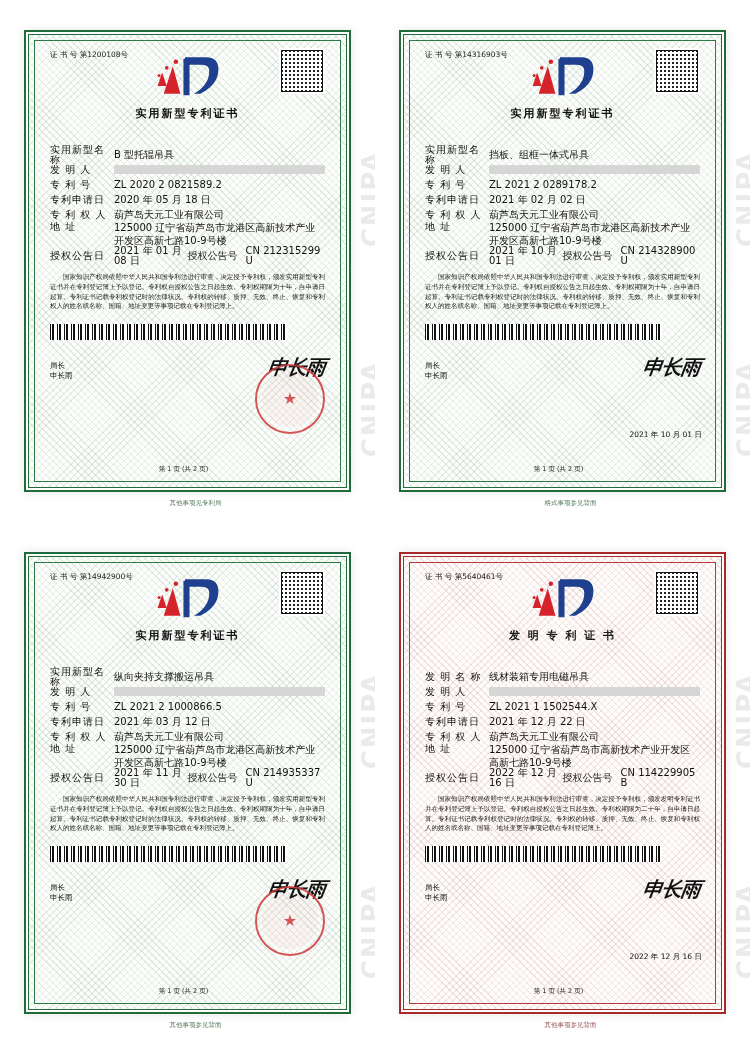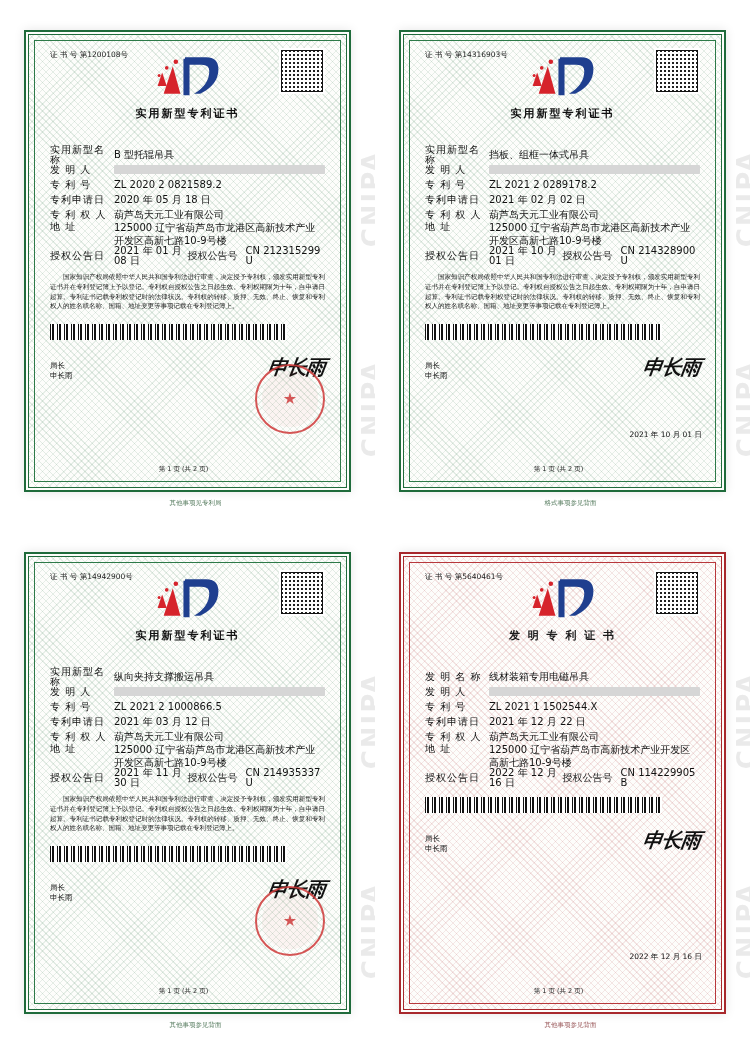--- a/index.html
+++ b/index.html
@@ -459,20 +459,21 @@
                 <div class="lab">授权公告日</div>
                 <div class="val">2022 年 12 月 16 日</div>
               </div>
             <div class="half">
                 <div class="lab2">授权公告号</div>
                 <div class="val">CN 114229905 B</div>
               </div>
           </div>
         </div>
 
+        <div class="body-text">国家知识产权局依照中华人民共和国专利法进行审查，决定授予专利权，颁发发明专利证书并在专利登记簿上予以登记。专利权自授权公告之日起生效。专利权期限为二十年，自申请日起算。专利证书记载专利权登记时的法律状况。专利权的转移、质押、无效、终止、恢复和专利权人的姓名或名称、国籍、地址变更等事项记载在专利登记簿上。</div>
         <div class="barcode"></div>
 
         <div class="signblock">
           <div class="sign-left">
             <div>局长</div>
             <div>申长雨</div>
           </div>
           <div class="sign-script">申长雨</div>
         </div>
       </div>

